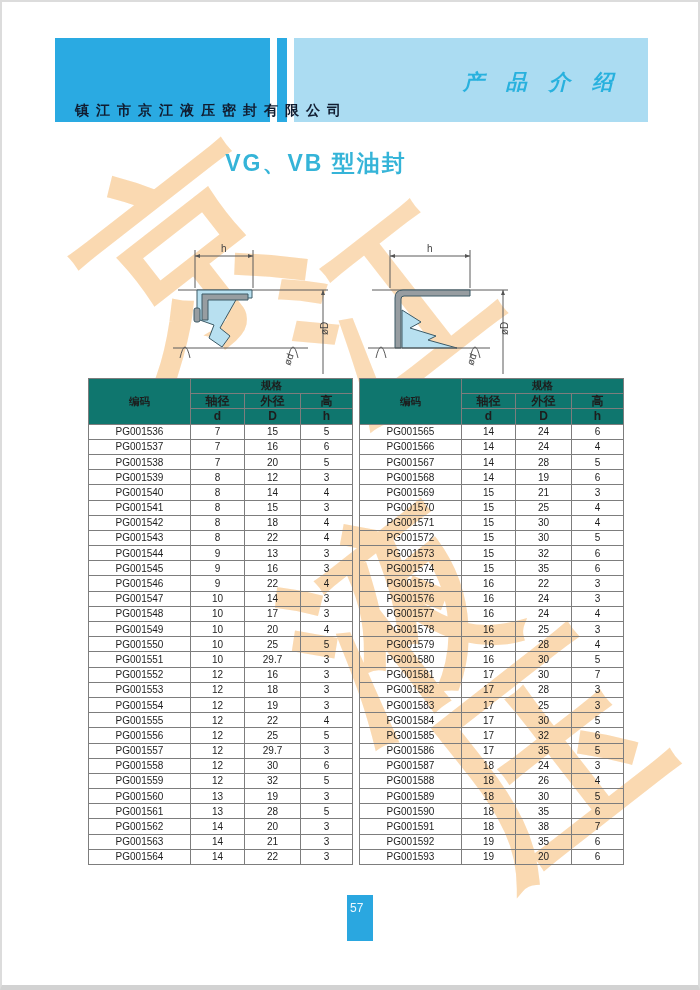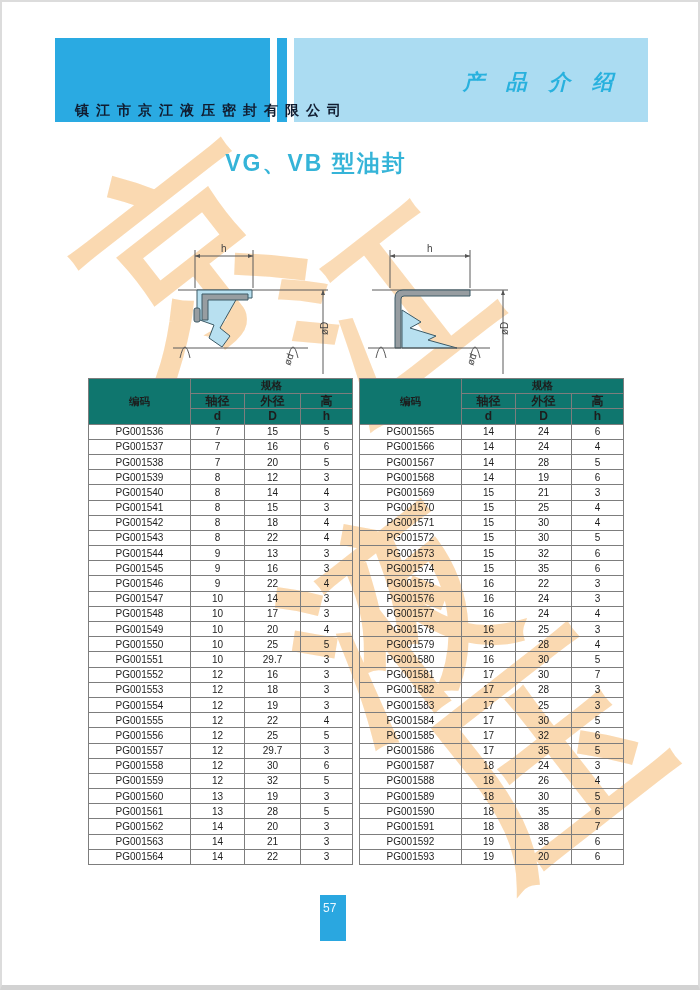--- a/index.html
+++ b/index.html
@@ -56,21 +56,21 @@
   }
   table.spec thead th{background:#0f766e;font-weight:bold;font-size:10.5px;}
   table.spec thead tr.sub th{font-size:12px;}
   table.spec{border:1.5px solid #4f4f4f;}
   col.c-code{width:102px;}
   col.c-d{width:54px;}
   col.c-D{width:56px;}
   col.c-h{width:52px;}
   
   .page-badge{
-    position:absolute;left:320px;top:895px;width:26px;height:46px;z-index:3;
+    position:absolute;left:347px;top:895px;width:26px;height:46px;z-index:3;
     background:#2aa7e0;color:#eaf7ff;font-size:12px;
     display:flex;align-items:flex-start;justify-content:flex-start;
     padding:6px 0 0 3px;box-sizing:border-box;
   }
 </style>
 </head>
 <body>
 
 <div class="page-edge"></div>
 

